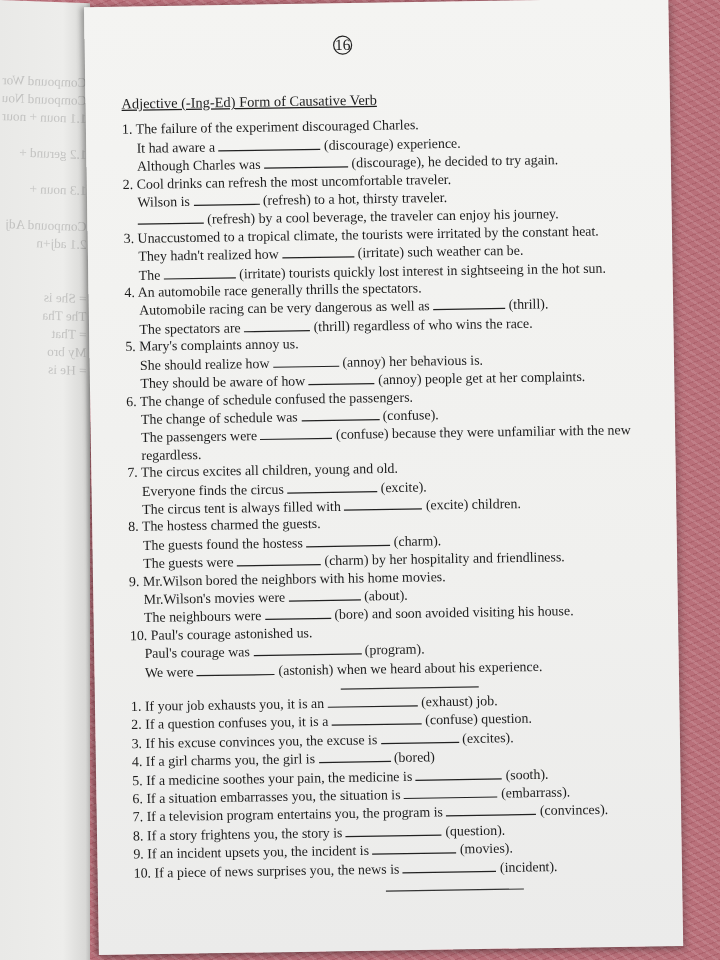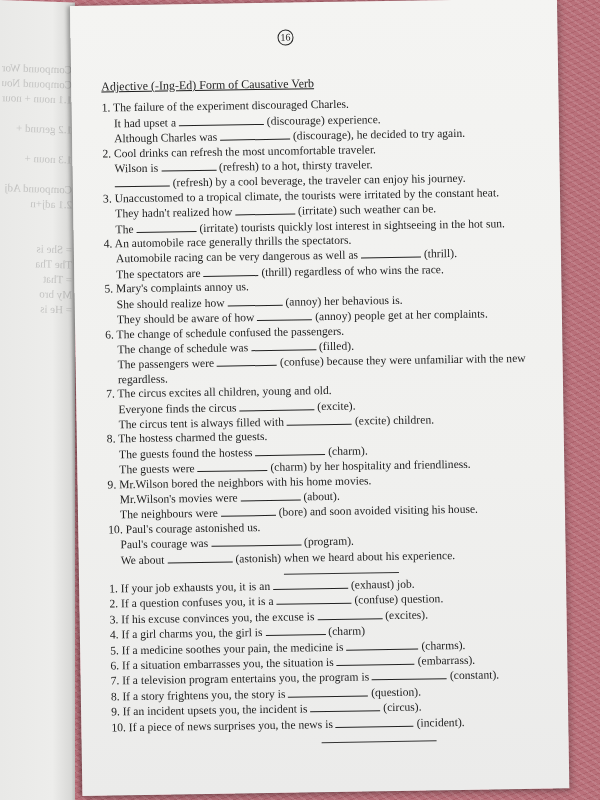--- a/index.html
+++ b/index.html
@@ -21,21 +21,21 @@
     font-size: 11px; line-height: 15px; transform: scaleX(-1); white-space: nowrap; overflow: hidden;
   }
   .page {
     position: absolute; left: 70px; top: 6px; width: 487px; height: 790px;
     background: linear-gradient(180deg, #f4f4f2 0%, #f0f0ee 60%, #ebebea 100%);
     box-shadow: -3px 0 4px rgba(0,0,0,0.25), 2px 3px 6px rgba(0,0,0,0.25);
     transform: rotate(-0.9deg); transform-origin: top left;
   }
   .page-num {
     position: absolute; left: 207px; top: 27px; width: 14px; height: 14px;
-    border: 1px solid #222; border-radius: 50%; font-size: 10px; line-height: 14px;
+    border: 1px solid #222; border-radius: 50%; font-size: 13px; line-height: 14px;
     text-align: center; color: #222;
   }
   .content { position: absolute; left: 30px; top: 74px; width: 450px; color: #1d1d1d; font-size: 11.6px; line-height: 14.4px; }
   .title { text-decoration: underline; margin-bottom: 8px; font-size: 12px; }
   .item { margin: 0; }
   .line { white-space: nowrap; }
   .sub { padding-left: 12px; }
   .blank { display: inline-block; border-bottom: 1px solid #222; height: 10px; vertical-align: baseline; }
   .sep { margin: 8px 0 4px 175px; width: 115px; border-bottom: 1px solid #333; height: 0; }
   .sep2 { margin: 10px 0 0 210px; width: 115px; border-bottom: 1px solid #333; height: 0; }
@@ -49,21 +49,21 @@
   </div>
 </div>
 
 <div class="page">
   <div class="page-num">16</div>
   <div class="content">
     <div class="title">Adjective (-Ing-Ed) Form of Causative Verb</div>
     <div id="part1">
         <div class="item">
           <div class="line"><span>1. </span><span>The failure of the experiment discouraged Charles.</span></div>
-          <div class="line sub"><span>It had upset a </span><span class="blank" style="width: 85px;"></span><span> (discourage) experience.</span></div>
+          <div class="line sub"><span>It had aware a </span><span class="blank" style="width: 85px;"></span><span> (discourage) experience.</span></div>
           <div class="line sub"><span>Although Charles was </span><span class="blank" style="width: 70px;"></span><span> (discourage), he decided to try again.</span></div>
         </div>
         <div class="item">
           <div class="line"><span>2. </span><span>Cool drinks can refresh the most uncomfortable traveler.</span></div>
           <div class="line sub"><span>Wilson is </span><span class="blank" style="width: 55px;"></span><span> (refresh) to a hot, thirsty traveler.</span></div>
           <div class="line sub"><span class="blank" style="width: 55px;"></span><span> (refresh) by a cool beverage, the traveler can enjoy his journey.</span></div>
         </div>
         <div class="item">
           <div class="line"><span>3. </span><span>Unaccustomed to a tropical climate, the tourists were irritated by the constant heat.</span></div>
           <div class="line sub"><span>They hadn't realized how </span><span class="blank" style="width: 60px;"></span><span> (irritate) such weather can be.</span></div>
@@ -74,21 +74,21 @@
           <div class="line sub"><span>Automobile racing can be very dangerous as well as </span><span class="blank" style="width: 60px;"></span><span> (thrill).</span></div>
           <div class="line sub"><span>The spectators are </span><span class="blank" style="width: 55px;"></span><span> (thrill) regardless of who wins the race.</span></div>
         </div>
         <div class="item">
           <div class="line"><span>5. </span><span>Mary's complaints annoy us.</span></div>
           <div class="line sub"><span>She should realize how </span><span class="blank" style="width: 55px;"></span><span> (annoy) her behavious is.</span></div>
           <div class="line sub"><span>They should be aware of how </span><span class="blank" style="width: 55px;"></span><span> (annoy) people get at her complaints.</span></div>
         </div>
         <div class="item">
           <div class="line"><span>6. </span><span>The change of schedule confused the passengers.</span></div>
-          <div class="line sub"><span>The change of schedule was </span><span class="blank" style="width: 65px;"></span><span> (filled).</span></div>
+          <div class="line sub"><span>The change of schedule was </span><span class="blank" style="width: 65px;"></span><span> (confuse).</span></div>
           <div class="line sub"><span>The passengers were </span><span class="blank" style="width: 60px;"></span><span> (confuse) because they were unfamiliar with the new</span></div>
           <div class="line sub"><span>regardless.</span></div>
         </div>
         <div class="item">
           <div class="line"><span>7. </span><span>The circus excites all children, young and old.</span></div>
           <div class="line sub"><span>Everyone finds the circus </span><span class="blank" style="width: 75px;"></span><span> (excite).</span></div>
           <div class="line sub"><span>The circus tent is always filled with </span><span class="blank" style="width: 65px;"></span><span> (excite) children.</span></div>
         </div>
         <div class="item">
           <div class="line"><span>8. </span><span>The hostess charmed the guests.</span></div>
@@ -96,31 +96,31 @@
           <div class="line sub"><span>The guests were </span><span class="blank" style="width: 70px;"></span><span> (charm) by her hospitality and friendliness.</span></div>
         </div>
         <div class="item">
           <div class="line"><span>9. </span><span>Mr.Wilson bored the neighbors with his home movies.</span></div>
           <div class="line sub"><span>Mr.Wilson's movies were </span><span class="blank" style="width: 60px;"></span><span> (about).</span></div>
           <div class="line sub"><span>The neighbours were </span><span class="blank" style="width: 55px;"></span><span> (bore) and soon avoided visiting his house.</span></div>
         </div>
         <div class="item">
           <div class="line"><span>10. </span><span>Paul's courage astonished us.</span></div>
           <div class="line sub"><span>Paul's courage was </span><span class="blank" style="width: 90px;"></span><span> (program).</span></div>
-          <div class="line sub"><span>We about </span><span class="blank" style="width: 65px;"></span><span> (astonish) when we heard about his experience.</span></div>
+          <div class="line sub"><span>We were </span><span class="blank" style="width: 65px;"></span><span> (astonish) when we heard about his experience.</span></div>
         </div>
       </div>
     <div class="sep"></div>
     <div id="part2">
         <div class="line"><span>1. </span><span>If your job exhausts you, it is an </span><span class="blank" style="width: 75px;"></span><span> (exhaust) job.</span></div>
         <div class="line"><span>2. </span><span>If a question confuses you, it is a </span><span class="blank" style="width: 75px;"></span><span> (confuse) question.</span></div>
         <div class="line"><span>3. </span><span>If his excuse convinces you, the excuse is </span><span class="blank" style="width: 65px;"></span><span> (excites).</span></div>
-        <div class="line"><span>4. </span><span>If a girl charms you, the girl is </span><span class="blank" style="width: 60px;"></span><span> (charm)</span></div>
-        <div class="line"><span>5. </span><span>If a medicine soothes your pain, the medicine is </span><span class="blank" style="width: 72px;"></span><span> (charms).</span></div>
+        <div class="line"><span>4. </span><span>If a girl charms you, the girl is </span><span class="blank" style="width: 60px;"></span><span> (bored)</span></div>
+        <div class="line"><span>5. </span><span>If a medicine soothes your pain, the medicine is </span><span class="blank" style="width: 72px;"></span><span> (sooth).</span></div>
         <div class="line"><span>6. </span><span>If a situation embarrasses you, the situation is </span><span class="blank" style="width: 78px;"></span><span> (embarrass).</span></div>
-        <div class="line"><span>7. </span><span>If a television program entertains you, the program is </span><span class="blank" style="width: 75px;"></span><span> (constant).</span></div>
+        <div class="line"><span>7. </span><span>If a television program entertains you, the program is </span><span class="blank" style="width: 75px;"></span><span> (convinces).</span></div>
         <div class="line"><span>8. </span><span>If a story frightens you, the story is </span><span class="blank" style="width: 80px;"></span><span> (question).</span></div>
-        <div class="line"><span>9. </span><span>If an incident upsets you, the incident is </span><span class="blank" style="width: 70px;"></span><span> (circus).</span></div>
+        <div class="line"><span>9. </span><span>If an incident upsets you, the incident is </span><span class="blank" style="width: 70px;"></span><span> (movies).</span></div>
         <div class="line"><span>10. </span><span>If a piece of news surprises you, the news is </span><span class="blank" style="width: 78px;"></span><span> (incident).</span></div>
       </div>
     <div class="sep2"></div>
   </div>
 </div>
 
 </body></html>

